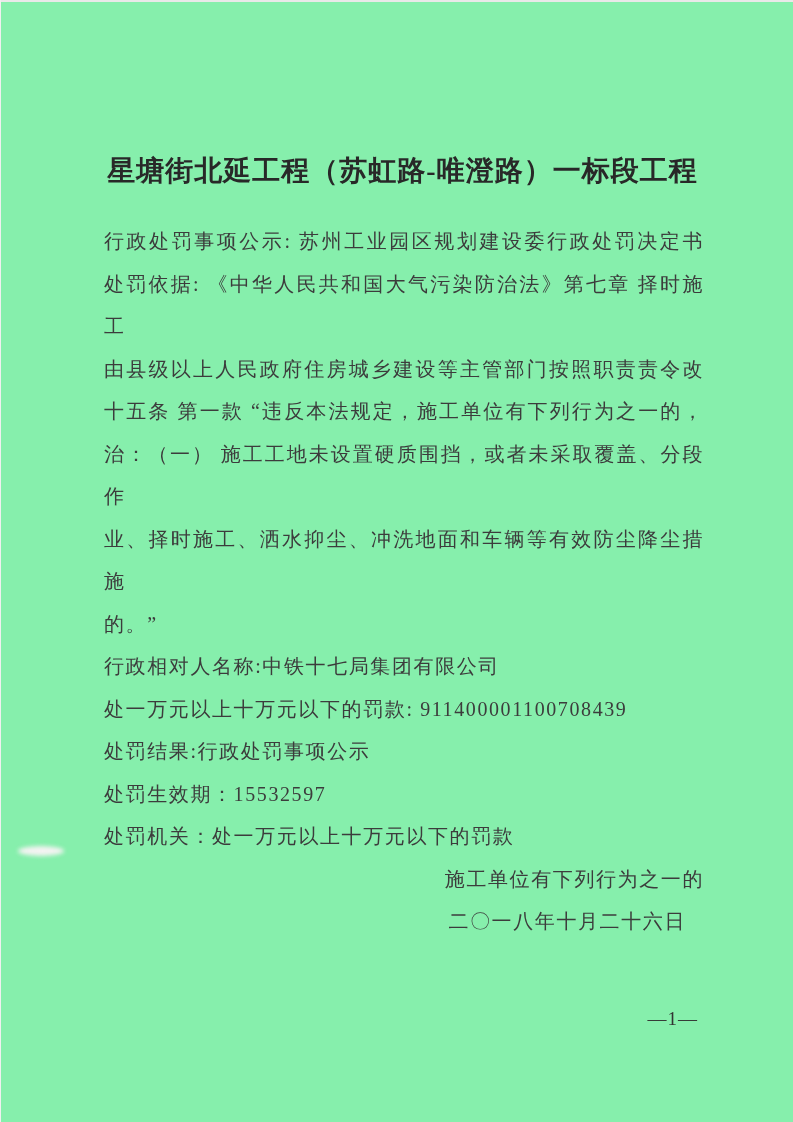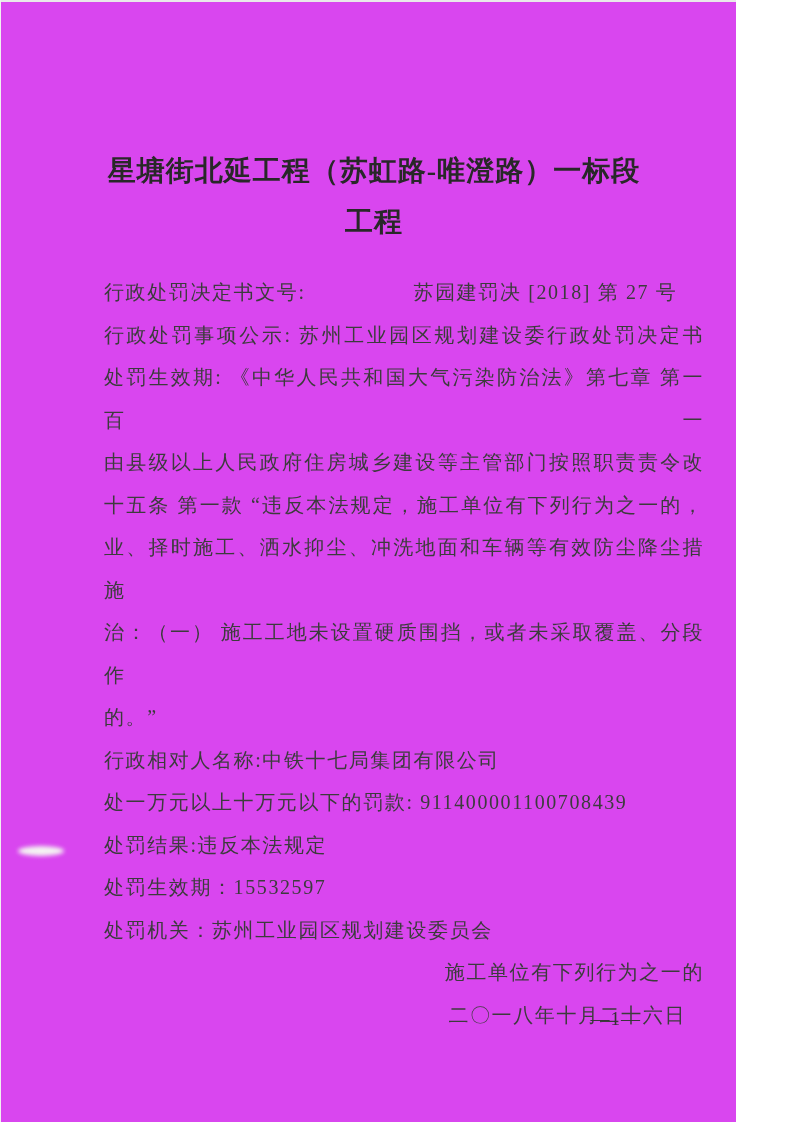--- a/index.html
+++ b/index.html
@@ -2,23 +2,23 @@
 <html><head>
 <meta charset="utf-8">
 <style>
   html, body {
     margin: 0;
     padding: 0;
     background: #ffffff;
   }
   .page {
     position: relative;
-    width: 736px;
+    width: 793px;
     height: 1122px;
-    background: #d946ef;
+    background: #86efac;
     overflow: hidden;
     font-family: "Liberation Serif", "DejaVu Serif", serif;
     color: #3f3f3f;
   }
   
   .scan-edge-top {
     position: absolute;
     top: 0; left: 0; right: 0;
     height: 2px;
     background: #e9e9e9;
@@ -86,31 +86,30 @@
 <div class="page">
   <div class="scan-edge-top"></div>
   <div class="scan-edge-left"></div>
   <div class="scan-smudge"></div>
 
   <h1 class="doc-title">
     <span class="title-line">星塘街北延工程（苏虹路-唯澄路）一标段工程</span>
   </h1>
 
   <div class="body-text" id="body-lines">
-      <div class="line left">行政处罚决定书文号:　　　　　苏园建罚决 [2018] 第 27 号</div>
       <div class="line fill">行政处罚事项公示: 苏州工业园区规划建设委行政处罚决定书</div>
-      <div class="line fill">处罚生效期: 《中华人民共和国大气污染防治法》第七章 第一百一</div>
+      <div class="line fill">处罚依据: 《中华人民共和国大气污染防治法》第七章 择时施工</div>
       <div class="line fill">由县级以上人民政府住房城乡建设等主管部门按照职责责令改</div>
       <div class="line fill">十五条 第一款 “违反本法规定，施工单位有下列行为之一的，</div>
+      <div class="line fill">治：（一） 施工工地未设置硬质围挡，或者未采取覆盖、分段作</div>
       <div class="line fill">业、择时施工、洒水抑尘、冲洗地面和车辆等有效防尘降尘措施</div>
-      <div class="line fill">治：（一） 施工工地未设置硬质围挡，或者未采取覆盖、分段作</div>
       <div class="line left">的。”</div>
       <div class="line left">行政相对人名称:中铁十七局集团有限公司</div>
       <div class="line left">处一万元以上十万元以下的罚款: 911400001100708439</div>
-      <div class="line left">处罚结果:违反本法规定</div>
+      <div class="line left">处罚结果:行政处罚事项公示</div>
       <div class="line left">处罚生效期：15532597</div>
-      <div class="line left">处罚机关：苏州工业园区规划建设委员会</div>
+      <div class="line left">处罚机关：处一万元以上十万元以下的罚款</div>
       <div class="line right">施工单位有下列行为之一的</div>
       <div class="line right-inset">二〇一八年十月二十六日</div>
     </div>
 
   <div class="page-number">—1—</div>
 </div>
 
 </body></html>

